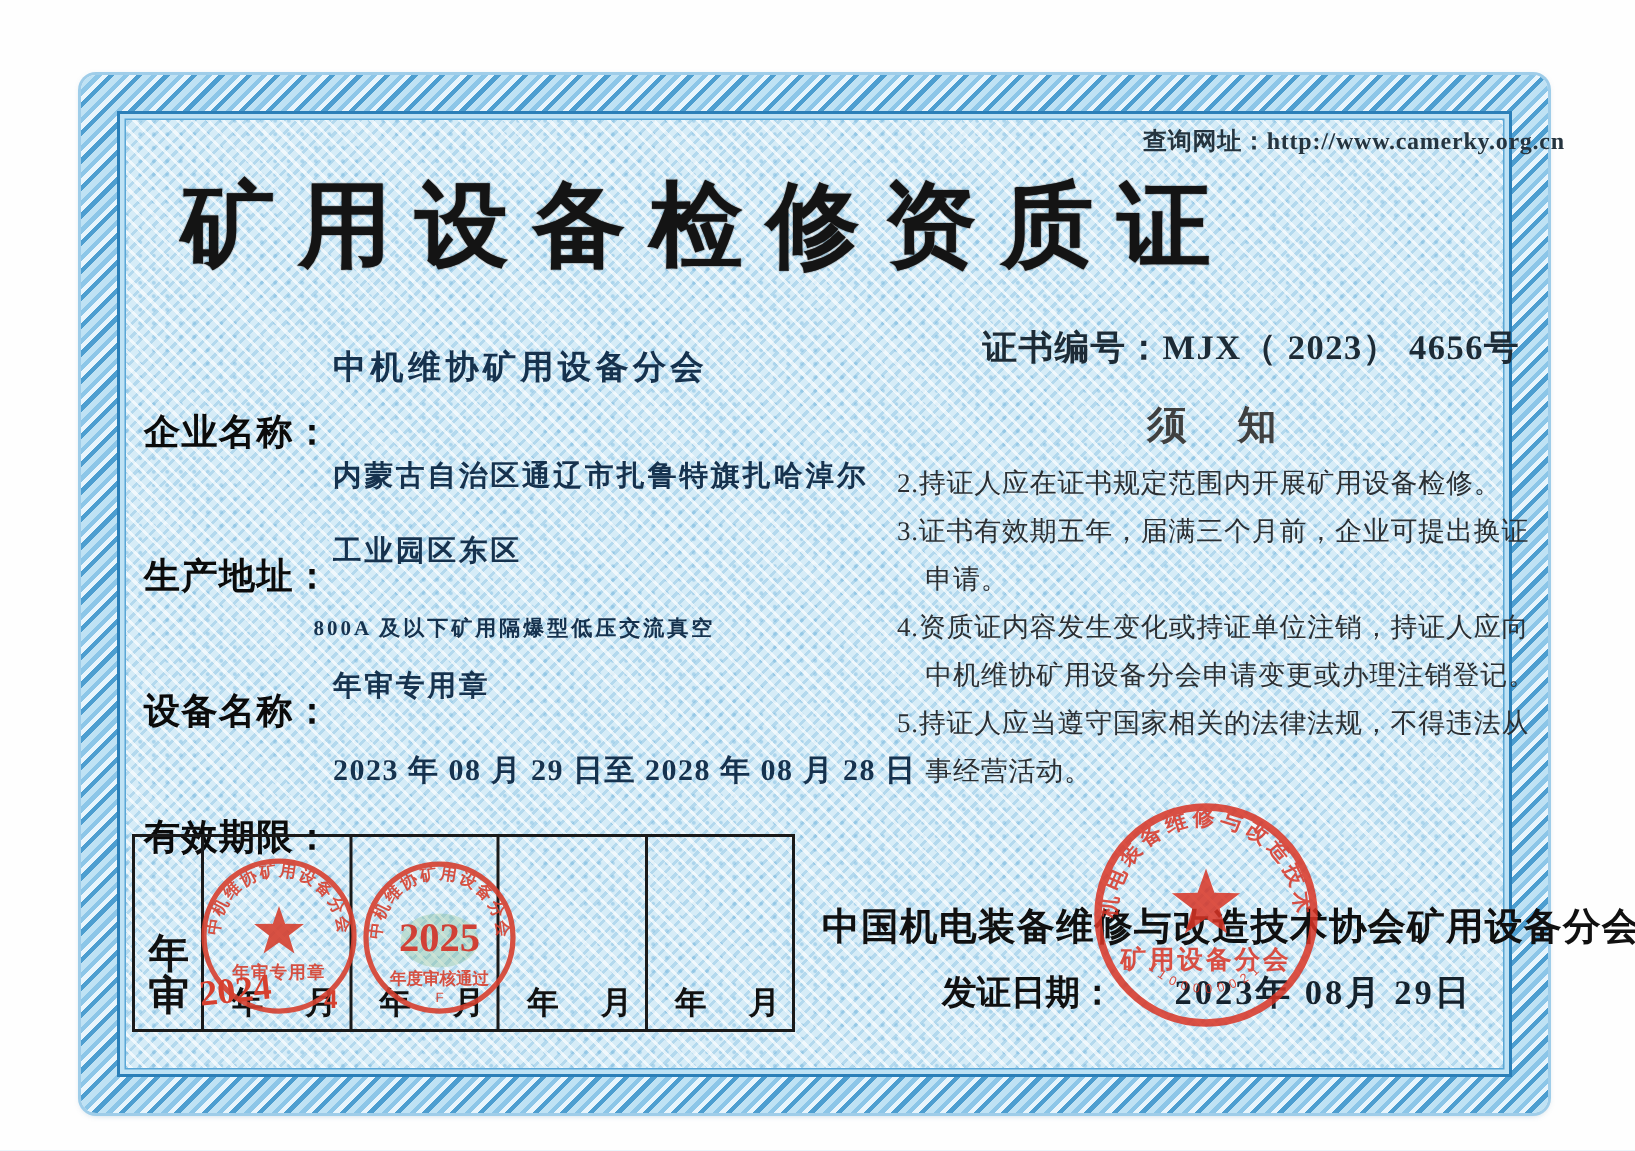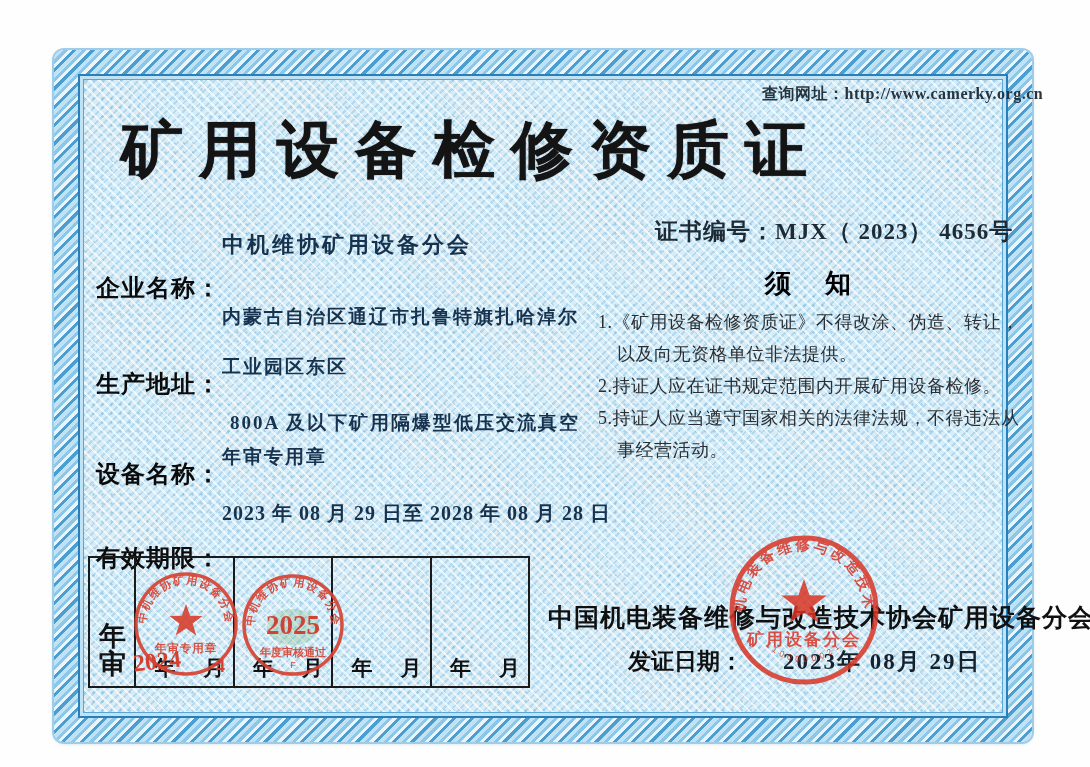--- a/index.html
+++ b/index.html
@@ -32,21 +32,21 @@
   
   .query{font:bold 16px "Liberation Serif",serif;color:#25343f;letter-spacing:.5px;}
   .title{
     font-family:"Liberation Sans",sans-serif;font-weight:bold;
     font-size:62px;color:#141414;letter-spacing:16px;text-align:center;
     text-shadow:0 0 1px #141414;
   }
   .certno{font:bold 23px "Liberation Serif",serif;color:#1d2b36;letter-spacing:1px;}
   .f-label{font-family:"Liberation Sans",sans-serif;font-weight:bold;font-size:24px;color:#0b0b0b;letter-spacing:1px;margin-top:44px;}
   .f-value{font-family:"Liberation Serif",serif;font-weight:bold;color:#16324e;}
-  .notice-head{font:bold 26px "Liberation Serif",serif;color:#000000;letter-spacing:4px;}
+  .notice-head{font:bold 26px "Liberation Serif",serif;color:#404040;letter-spacing:4px;}
   .notice-item{
     font-family:"Liberation Serif",serif;font-size:18px;color:#2b2f33;
     line-height:32px;padding-left:1.05em;text-indent:-1.05em;letter-spacing:.5px;
   }
   .issuer{
     font-family:"Liberation Sans",sans-serif;font-weight:bold;font-size:25px;color:#101010;
     letter-spacing:1px;white-space:nowrap;
   }
   .issue-date-label{font-family:"Liberation Sans",sans-serif;font-weight:bold;font-size:23px;color:#101010;}
   .issue-date-value{font:bold 23px "Liberation Serif",serif;color:#15222d;letter-spacing:2px;}
@@ -93,30 +93,31 @@
 </div>
 
 <div class="abs f-label" style="left:96px;top:228px;">企业名称：</div>
 <div class="abs f-value" style="left:222px;top:230px;font-size:22px;letter-spacing:3px;">中机维协矿用设备分会</div>
 
 <div class="abs f-label" style="left:96px;top:324px;">生产地址：</div>
 <div class="abs f-value" style="left:222px;top:304px;font-size:19px;letter-spacing:2px;">内蒙古自治区通辽市扎鲁特旗扎哈淖尔</div>
 <div class="abs f-value" style="left:222px;top:354px;font-size:19px;letter-spacing:2px;">工业园区东区</div>
 
 <div class="abs f-label" style="left:96px;top:414px;">设备名称：</div>
-<div class="abs f-value" style="left:230px;top:410px;font-size:19px;letter-spacing:2px;">800A 及以下矿用隔爆型低压交流真空</div>
+<div class="abs f-value" style="left:209px;top:410px;font-size:14px;letter-spacing:2px;">800A 及以下矿用隔爆型低压交流真空</div>
 <div class="abs f-value" style="left:222px;top:444px;font-size:19px;letter-spacing:2px;">年审专用章</div>
 
 <div class="abs f-label" style="left:96px;top:498px;">有效期限：</div>
 <div class="abs f-value" style="left:222px;top:500px;font-size:20px;letter-spacing:1px;">2023 年 08 月 29 日至 2028 年 08 月 28 日</div>
 
 <div class="abs notice-head" style="left:600px;top:266px;width:420px;text-align:center;">须　知</div>
 <div class="abs" style="left:598px;top:306px;width:428px;">
-  <div class="notice-item">1.《矿用设备检修资质证》不得改涂、伪造、转让，以及向无资格单位非法提供。</div>
   <div class="notice-item">2.持证人应在证书规定范围内开展矿用设备检修。</div>
+  <div class="notice-item">3.证书有效期五年，届满三个月前，企业可提出换证申请。</div>
+  <div class="notice-item">4.资质证内容发生变化或持证单位注销，持证人应向中机维协矿用设备分会申请变更或办理注销登记。</div>
   <div class="notice-item">5.持证人应当遵守国家相关的法律法规，不得违法从事经营活动。</div>
 </div>
 
 <div class="abs issuer" style="left:548px;top:601px;width:468px;text-align:center;">中国机电装备维修与改造技术协会矿用设备分会</div>
 <div class="abs" style="left:628px;top:646px;text-align:right;">
   <span class="issue-date-label">发证日期：</span>
   <span class="issue-date-value" style="margin-left:36px;">2023年  08月  29日</span>
 </div>
 
 <svg class="seal-svg" style="left:726px;top:532px;opacity:.85;" width="156" height="156" viewBox="0 0 156 156">

